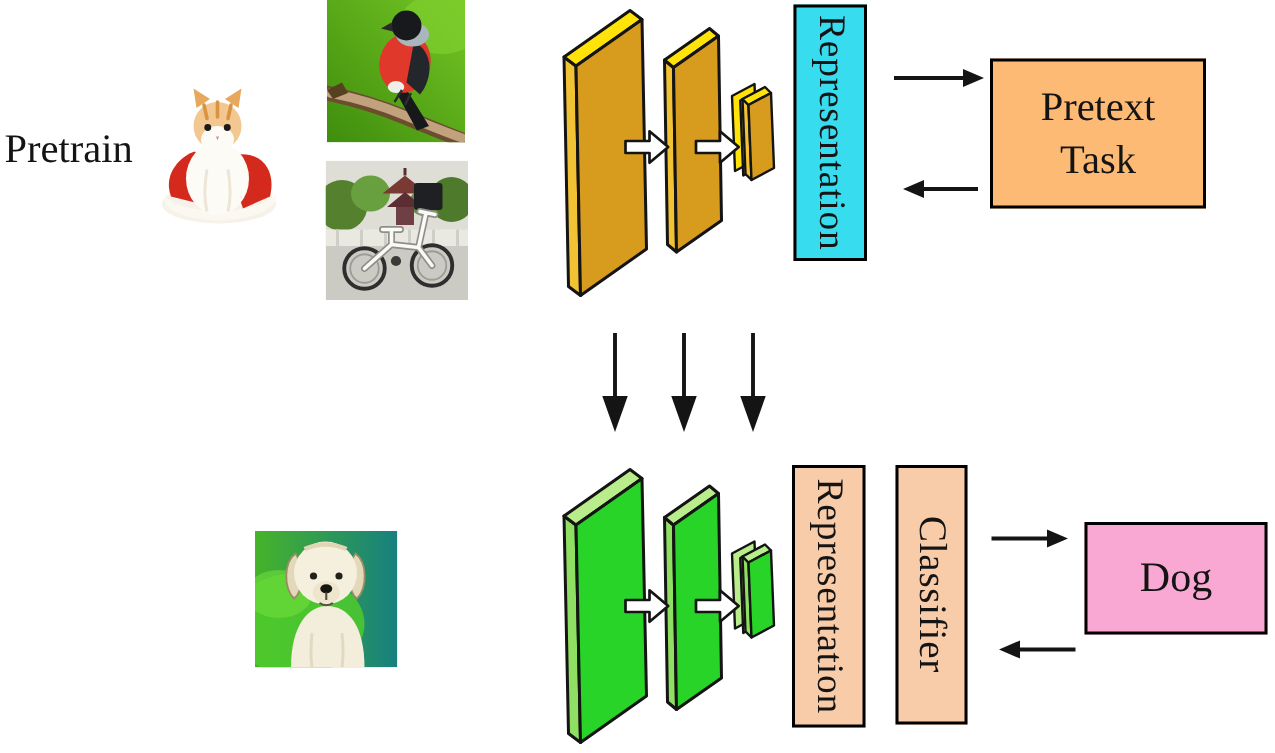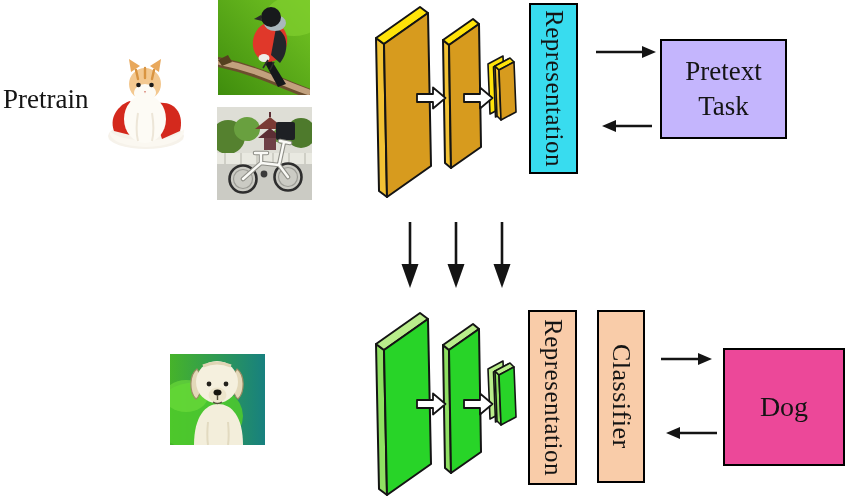--- a/index.html
+++ b/index.html
@@ -183,21 +183,21 @@
       <circle cx="56" cy="30" r="2.4" fill="#23211C"></circle>
       <ellipse cx="47.5" cy="41" rx="9" ry="7.5" fill="#EDE5CC"></ellipse>
       <ellipse cx="47.5" cy="38.5" rx="4" ry="3" fill="#17150F"></ellipse>
       <path d="M47.5,41 L47.5,46 M43,48 Q47.5,51 52,48" stroke="#55503C" stroke-width="1.4" fill="none"></path>
       <path d="M38,68 C37,78 37,84 38,91 M58,68 C59,78 59,84 58,91" stroke="#E2DAC0" stroke-width="2" fill="none"></path>
     </svg>
   </div>
 
   <div class="box vtext" style="left: 529px; top: 3px; width: 49px; height: 171px; font-size: 25px; background-color: rgb(56, 220, 239);">Representation</div>
 
-  <div class="box" style="left: 660px; top: 39px; width: 127px; height: 100px; font-size: 27px; line-height: 1.3; padding: 0px 12px; background-color: #c4b5fd;">Pretext Task</div>
+  <div class="box" style="left: 660px; top: 39px; width: 144px; height: 100px; font-size: 27px; line-height: 1.3; padding: 0px 12px; background-color: #fdba74;">Pretext Task</div>
 
   <div class="box vtext" style="left: 528px; top: 310px; width: 49px; height: 175px; font-size: 25px; background-color: rgb(249, 204, 169);">Representation</div>
 
   <div class="box vtext" style="left: 597px; top: 310px; width: 48px; height: 173px; font-size: 26px; background-color: rgb(249, 204, 169);">Classifier</div>
 
-  <div class="box" style="left: 723px; top: 348px; width: 122px; height: 118px; font-size: 28px; background-color: #ec4899;">Dog</div>
+  <div class="box" style="left: 723px; top: 348px; width: 122px; height: 75px; font-size: 28px; background-color: #f9a8d4;">Dog</div>
 
 </div>
 
 </body></html>

